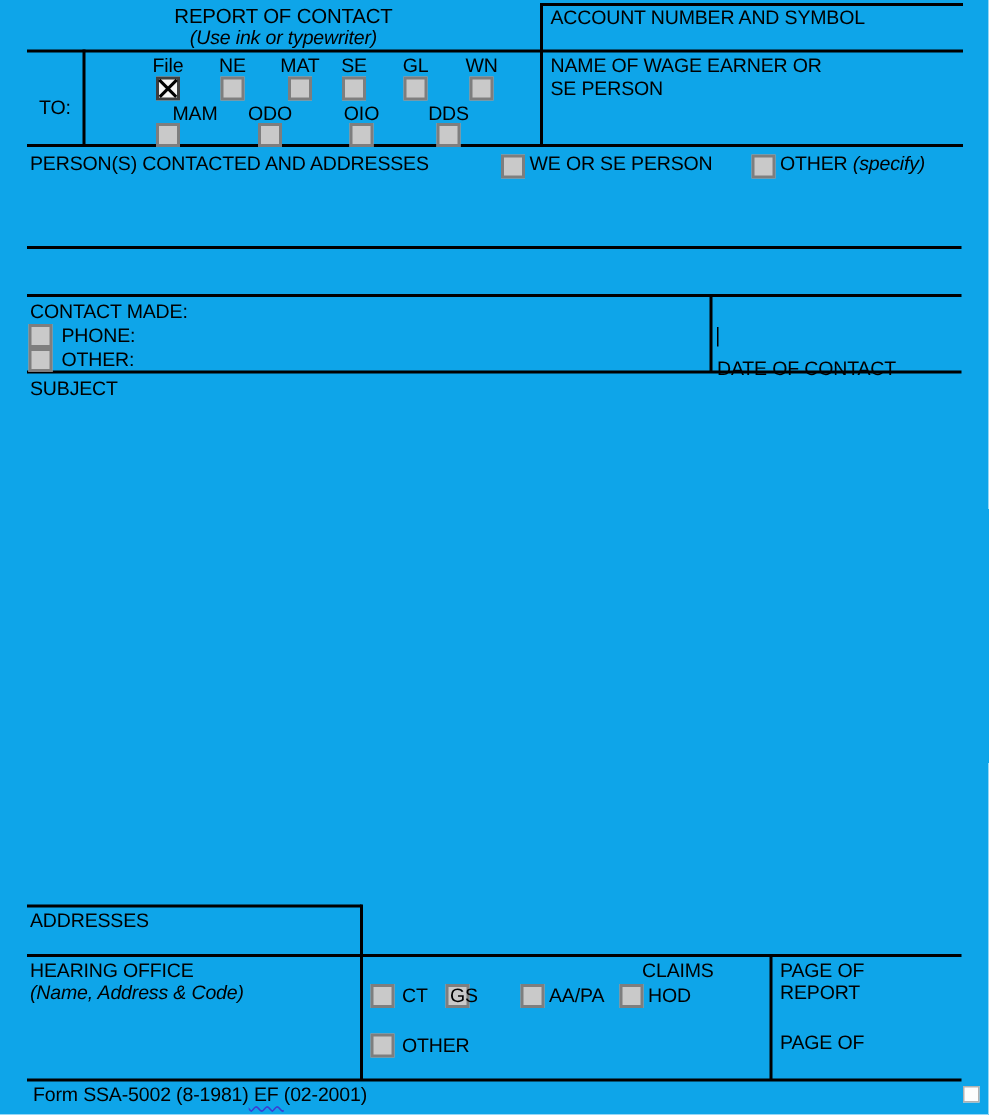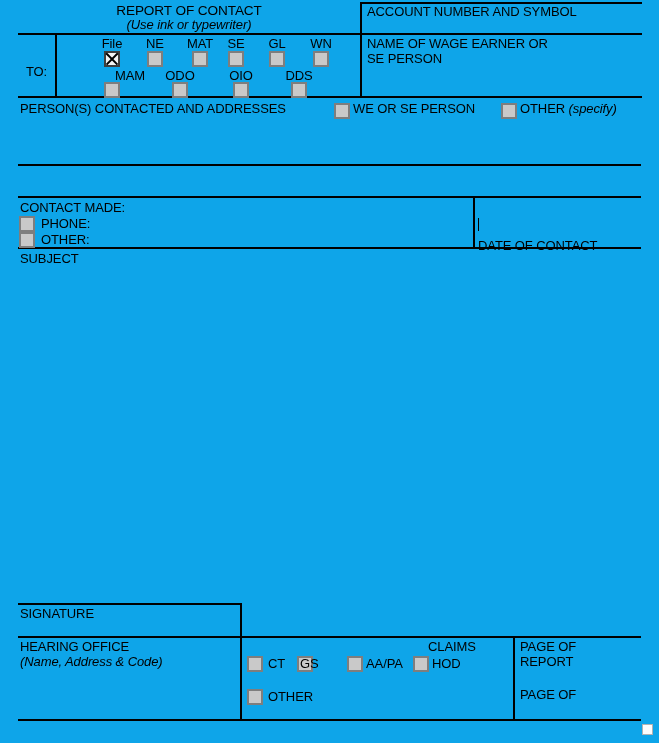--- a/index.html
+++ b/index.html
@@ -103,21 +103,21 @@
   <div class="t" style="left:41px; top:233px;">OTHER:</div>
   <div class="region" style="left:100px; top:232px; width:370px; height:14px;"></div>
 
   <div class="t" style="left:478px; top:202px;margin-top:37px;">DATE OF CONTACT</div>
   <div class="cursor" style="left:478px; top:218px;"></div>
   <div class="region" style="left:481px; top:217px; width:155px; height:28px;"></div>
 
   <div class="t" style="left:20px; top:252px;">SUBJECT</div>
   <div class="region" style="left:18px; top:268px; width:623px; height:332px;"></div>
 
-  <div class="t" style="left:20px; top:607px;">SIGNATURE</div>
+  <div class="t" style="left:20px; top:607px;">ADDRESSES</div>
   <div class="region" style="left:18px; top:622px; width:220px; height:13px;"></div>
 
   <div class="t" style="left:20px; top:640px;">HEARING OFFICE</div>
   <div class="t it" style="left:20px; top:655px;">(Name, Address &amp; Code)</div>
   <div class="region" style="left:18px; top:672px; width:220px; height:45px;"></div>
 
   <div class="t" style="left:428px; top:640px;">CLAIMS</div>
 
   <div class="cb" style="left:247px; top:656px;"></div>
   <div class="t" style="left:268px; top:657px;">CT</div>
@@ -129,15 +129,16 @@
   <div class="t" style="left:432px; top:657px;">HOD</div>
 
   <div class="cb" style="left:247px; top:689px;"></div>
   <div class="t" style="left:268px; top:690px;">OTHER</div>
 
   <div class="t" style="left:520px; top:640px;">PAGE OF</div>
   <div class="t" style="left:520px; top:655px;">REPORT</div>
   <div class="region" style="left:517px; top:672px; width:122px; height:14px;"></div>
   <div class="t" style="left:520px; top:688px;">PAGE OF</div>
 
+  <div class="t" style="left:22px; top:723px;"><span>Form SSA-5002 (8-1981)</span><span class="sqg"> EF </span><span>(02-2001)</span></div>
   <div class="endsq" style="left:642px; top:724px;"></div>
 
 </div>
 
 </body></html>

